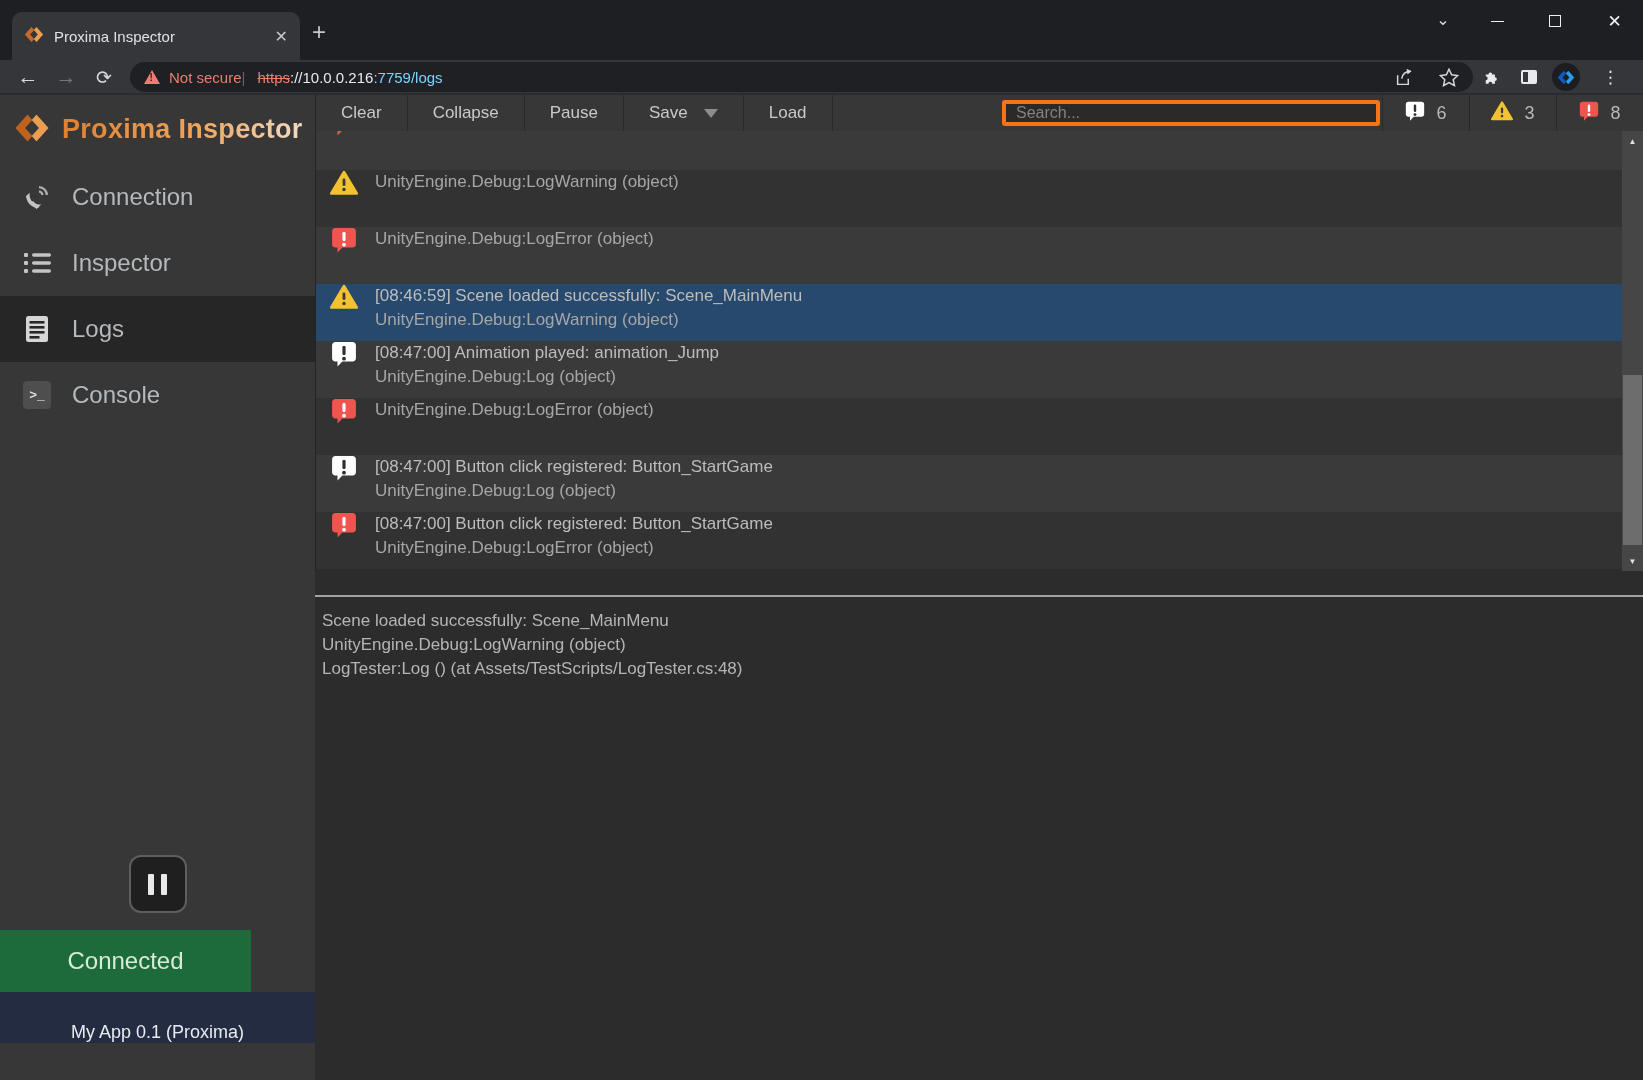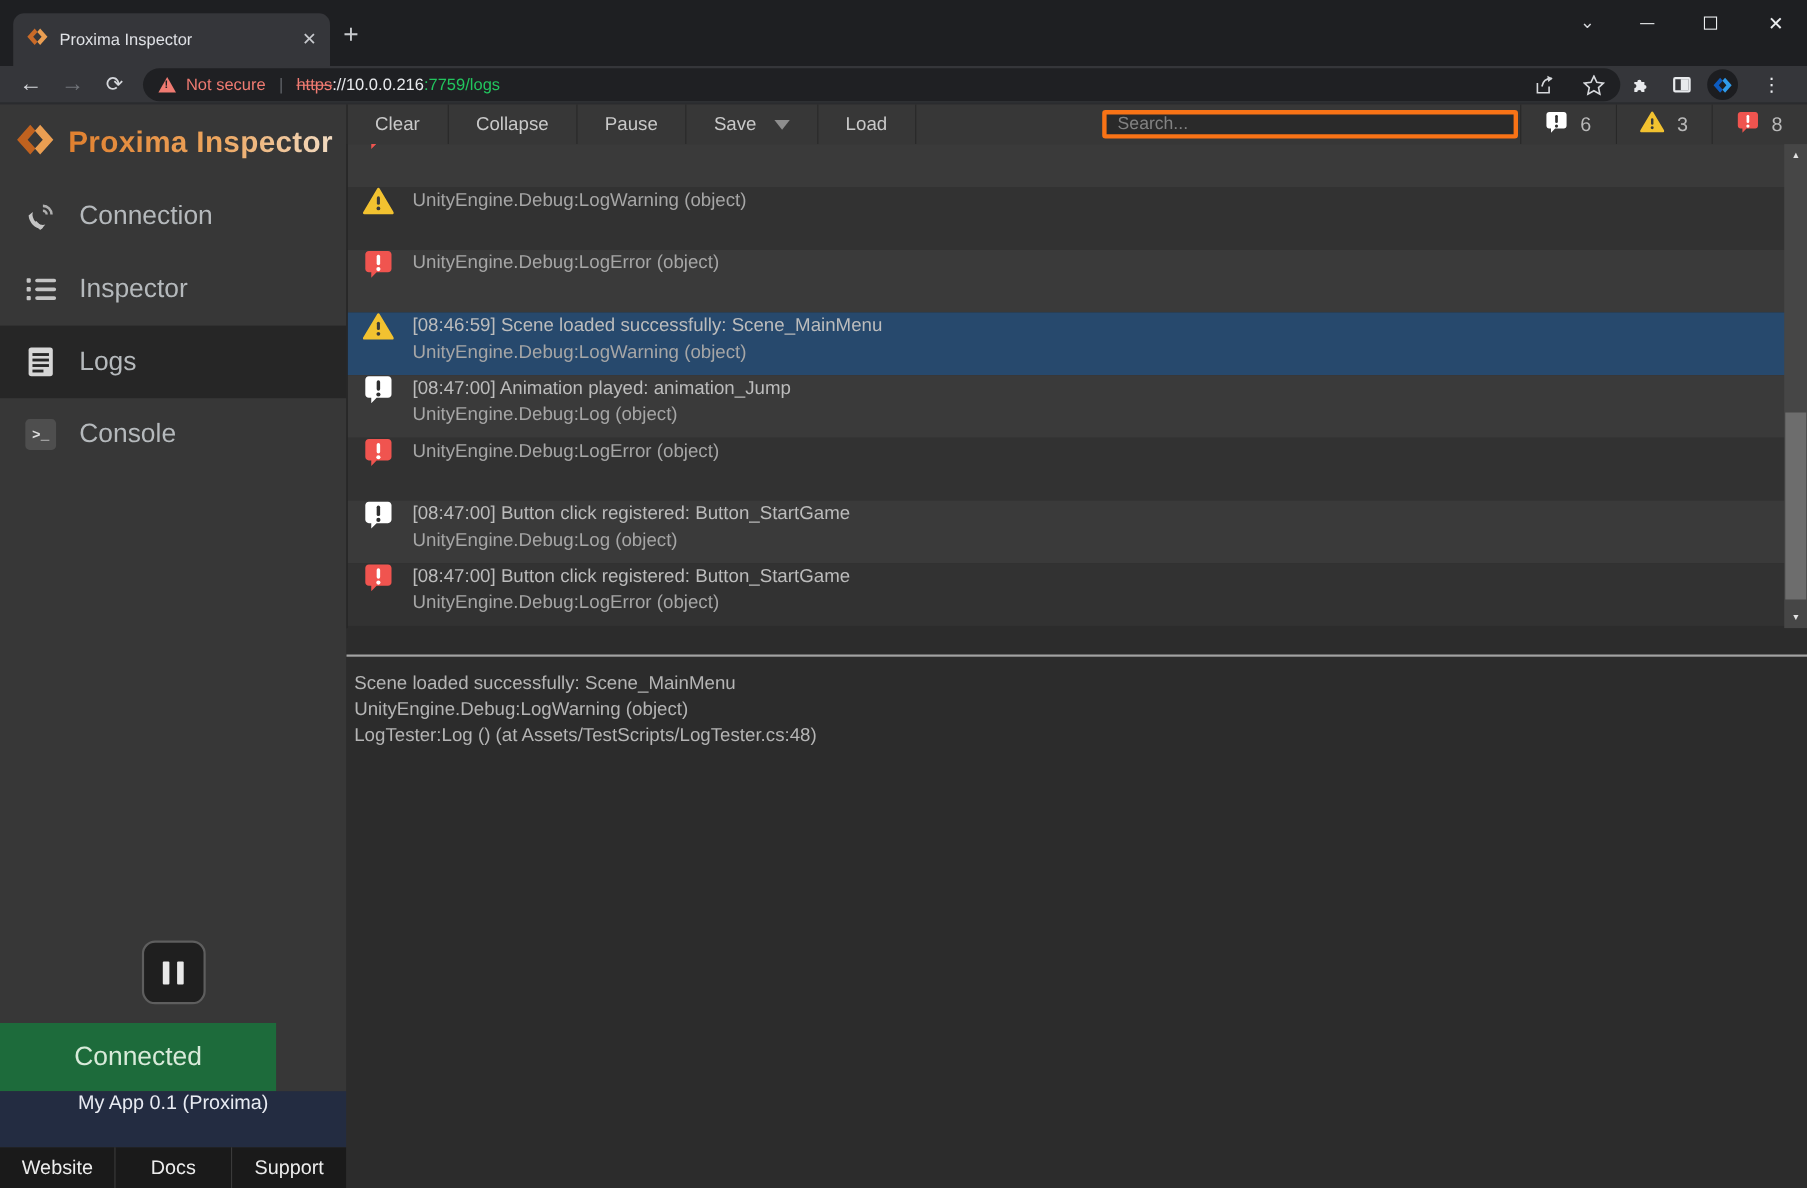--- a/index.html
+++ b/index.html
@@ -22,25 +22,25 @@
 
   .browser-toolbar { position:absolute; left:0; top:60px; width:1643px; height:35px; background:#35363a; border-bottom:2px solid #2a2b2e; }
   .nav-ic { position:absolute; top:2px; width:32px; height:30px; display:flex; align-items:center; justify-content:center;
     font-size:21px; color:#d6d8dc; }
   .ic-back { left:12px; } .ic-fwd { left:50px; color:#73767b; } .ic-reload { left:88px; font-size:19px; }
   .omnibox { position:absolute; left:130px; top:2px; width:1343px; height:30px; background:#1f2023; border-radius:15px;
     display:flex; align-items:center; padding:0 14px; font-size:15px; }
   .warn-tri { width:0; height:0; border-left:8px solid transparent; border-right:8px solid transparent;
     border-bottom:14px solid #f07b72; position:relative; margin-right:9px; }
   .warn-tri:after { content:"!"; position:absolute; left:-2.5px; top:2px; color:#1f2023; font-size:10px; font-weight:bold; }
-  .notsecure { color:#f07b72; margin-right:12px; }
+  .notsecure { color:#f07b72; margin-right:0; }
   .omni-div { color:#5f6368; margin-right:12px; font-size:15px; }
   .u-https { color:#f07b72; text-decoration:line-through; }
   .u-host { color:#e8eaed; }
-  .u-path { color:#22c55e;text-align:right; }
+  .u-path { color:#7dd3fc;text-align:right; }
   .omni-right { margin-left:auto; display:flex; gap:24px; align-items:center; }
   .share-ic svg, .star-ic svg { display:block; }
   .ext-row { position:absolute; top:2px; height:30px; display:flex; align-items:center; }
   .puzzle { left:1482px; } .sidepanel { left:1521px; } .proxima-ext { left:1552px; } .menu-dots { left:1602px; }
   .sp-ic { width:16px; height:14px; border:2px solid #e8eaed; border-radius:2px; position:relative; }
   .sp-ic:after { content:""; position:absolute; right:0; top:0; width:7px; height:10px; background:#e8eaed; }
   .px-circle { width:28px; height:28px; border-radius:50%; background:#1c1d20; display:flex; align-items:center; justify-content:center; }
   .menu-dots { color:#e8eaed; font-size:17px; letter-spacing:0; }
 
   
@@ -54,21 +54,21 @@
   .nav-item.selected { background:#262626; }
   .nav-ico { width:30px; display:flex; justify-content:center; }
   .console-box { width:28px; height:28px; background:#4e4e4e; border-radius:4px; color:#dedede;
     font-family:"Liberation Mono", monospace; font-size:13px; font-weight:bold; display:flex; align-items:center; justify-content:center; }
   .pause-btn { position:absolute; left:50%; top:760px; transform:translateX(-50%); width:58px; height:58px;
     background:#1f1f1f; border:2px solid #5e5e5e; border-radius:12px; display:flex; align-items:center; justify-content:center; gap:7px; }
   .pause-btn i { display:block; width:6px; height:21px; background:#e9e9e9; border-radius:1px; }
   .status-bar { position:absolute; left:0; top:835px; width:251px; height:62px; background:#1d6b3b;
     display:flex; align-items:center; justify-content:center; color:#d8ead9; font-size:24px; }
   .appinfo-bar { position:absolute; left:0; top:897px; width:315px; height:51px; background:#232c41;
-    display:flex; align-items:flex-start; justify-content:center; color:#e8ebf2; font-size:18px; }
+    display:flex; align-items:flex-end; justify-content:center; color:#e8ebf2; font-size:18px; }
   .footer-links { position:absolute; left:0; top:948px; width:315px; height:37px; background:#1a1a1a; display:flex; }
   .footer-link { flex:1; display:flex; align-items:center; justify-content:center; color:#ededed; font-size:18px; }
   .footer-link + .footer-link { border-left:1px solid #3a3a3a; }
 
   
   .main { position:absolute; left:315px; top:95px; width:1328px; height:985px; background:#2c2c2c; }
   .app-toolbar { position:absolute; left:0; top:0; width:1328px; height:36px; background:#373737;
     border-left:1px solid #242424; display:flex; align-items:stretch; }
   .tb-btn { display:flex; align-items:center; padding:0 25px; color:#c9c9c9; font-size:17px;
     border-right:1px solid #282828; gap:16px; }
@@ -234,25 +234,20 @@
     <i></i>
       <i></i>
   </div>
 
   <div class="status-bar">
     <span>Connected</span>
   </div>
   <div class="appinfo-bar">
     <span>My App 0.1 (Proxima)</span>
   </div>
-  <div class="footer-links">
-    <span class="footer-link">Website</span>
-    <span class="footer-link">Docs</span>
-    <span class="footer-link">Support</span>
-  </div>
 </div>
 
 <div class="main">
   <div class="app-toolbar">
     <div class="tb-btn">
         <span>Clear</span>
       </div>
     <div class="tb-btn">
         <span>Collapse</span>
       </div>

